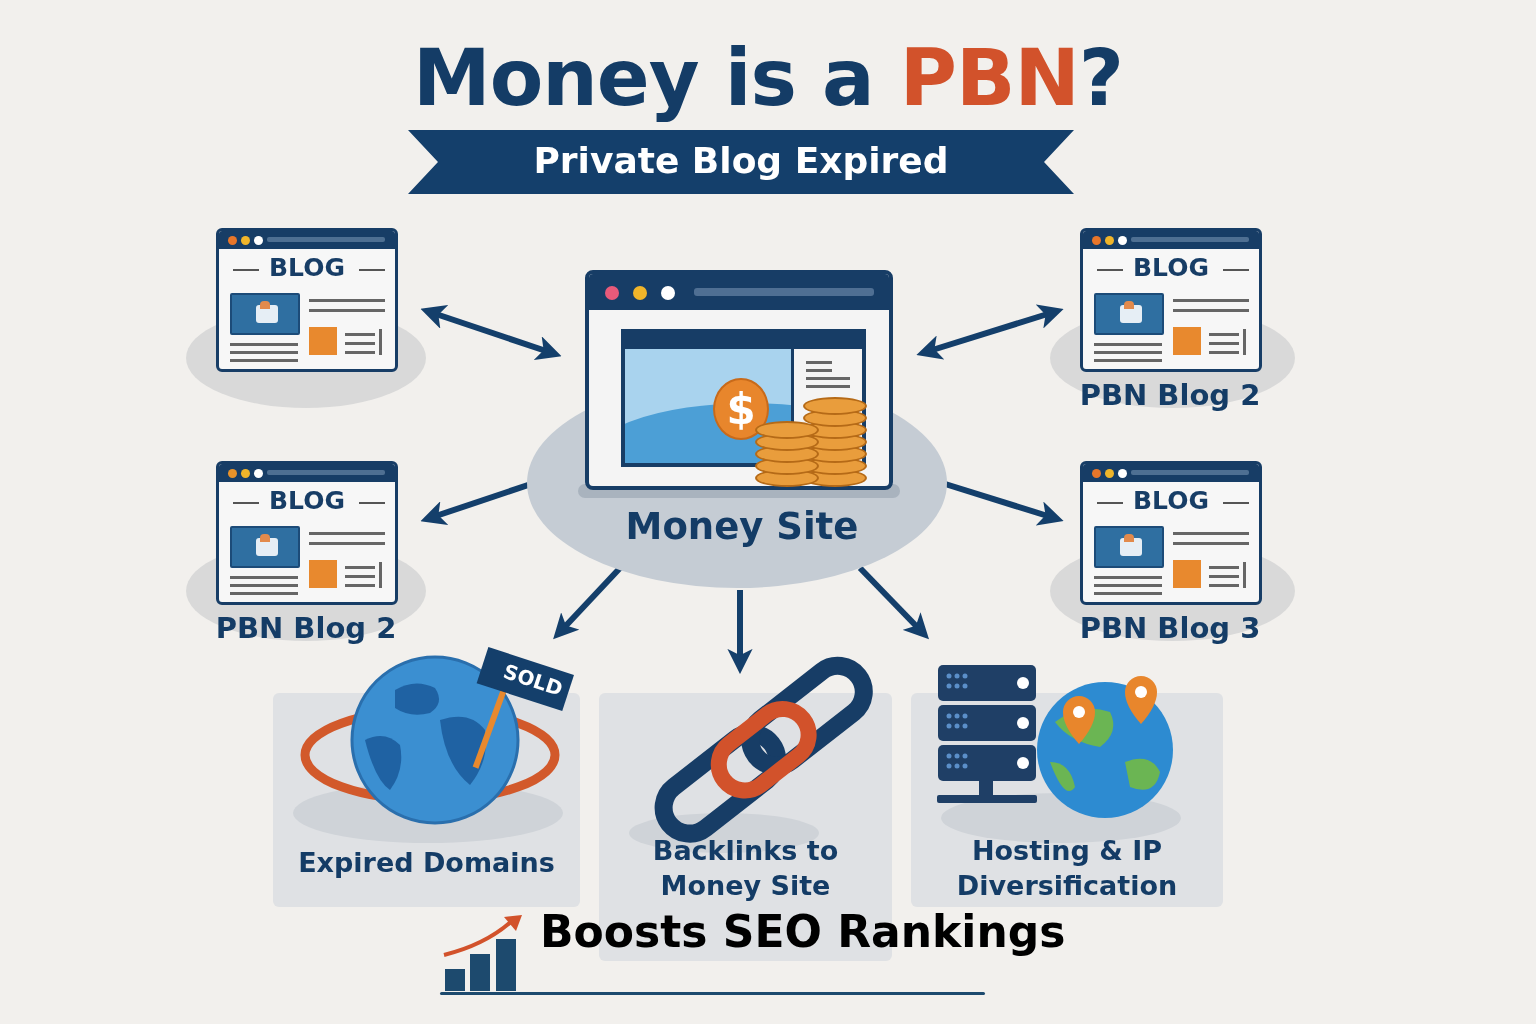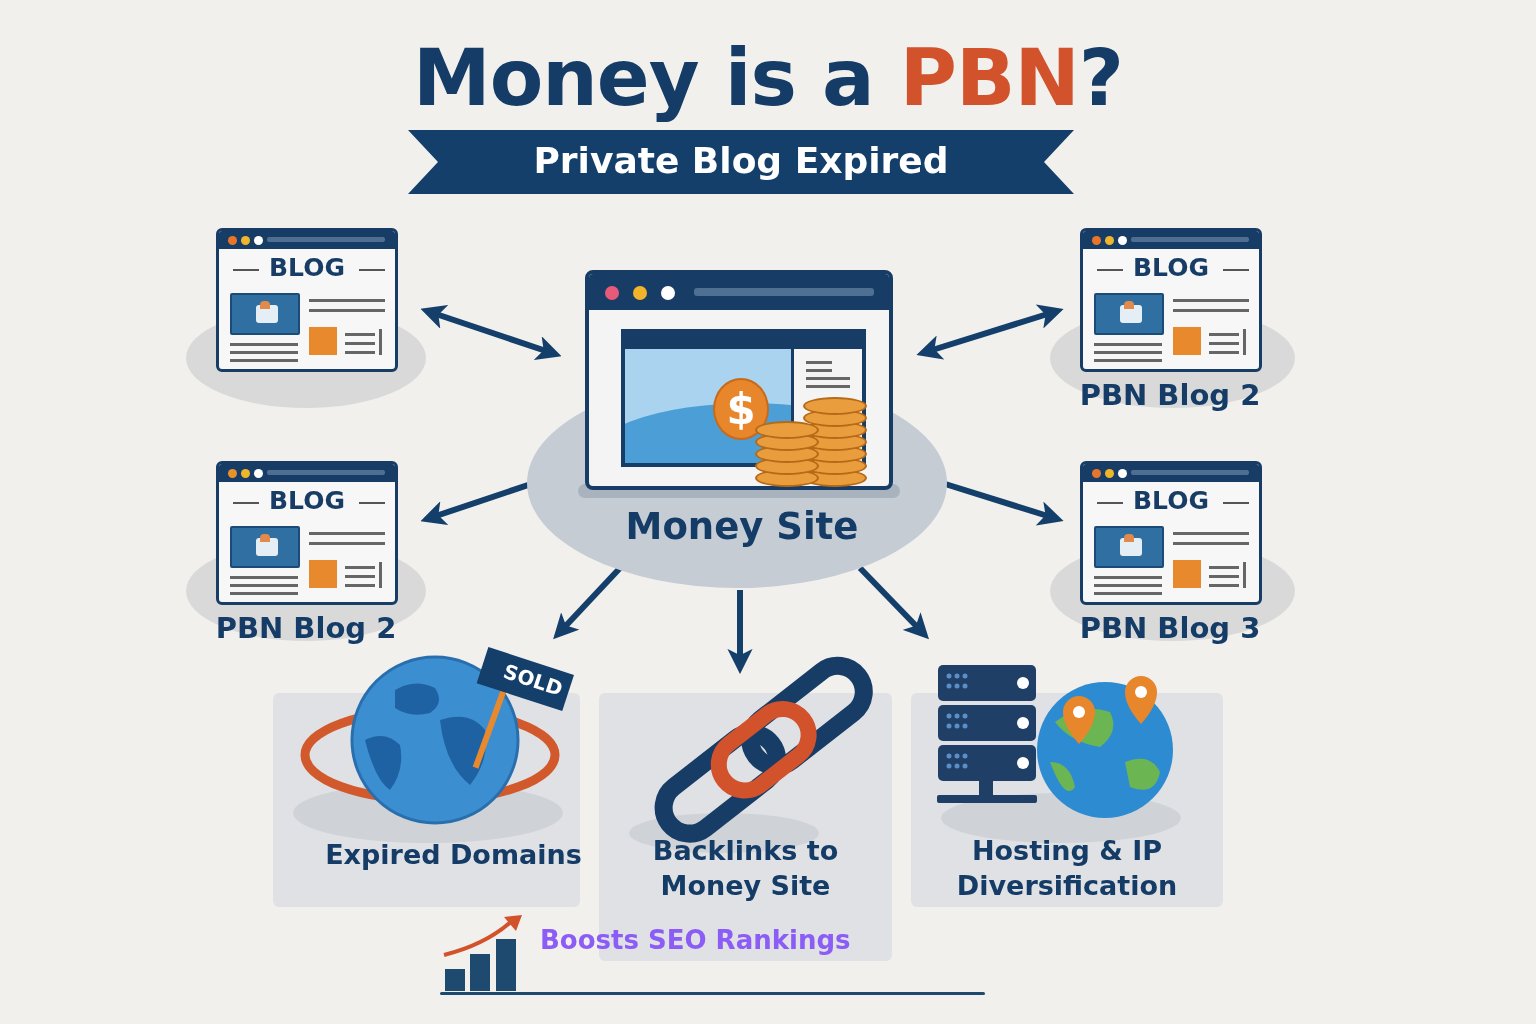--- a/index.html
+++ b/index.html
@@ -126,21 +126,21 @@
   .card-label {
     position: absolute; left: 0; width: 100%; text-align: center;
     font-size: 27px; font-weight: bold; color: #143c66; line-height: 35px;
   }
   .ground {
     position: absolute; border-radius: 50%; background: #cfd3d8;
   }
 
   
   .seo-text {
-    left: 540px; top: 925px; font-size: 26px; font-weight: bold; color: #8b5cf6;
+    left: 540px; top: 906px; font-size: 44px; font-weight: bold; color: #000000;
     white-space: nowrap;
   }
   .seo-bar { position: absolute; background: #1d4a6e; }
   .seo-underline {
     left: 440px; top: 992px; width: 545px; height: 3px; background: #1d4a6e;
     border-radius: 2px;
   }
   svg { position: absolute; overflow: visible; }
 </style>
 </head>
@@ -312,21 +312,21 @@
   <div class="coin" style="left:0px;top:74px"></div>
   <div class="coin" style="left:0px;top:62px"></div>
   <div class="coin" style="left:0px;top:50px"></div>
   <div class="coin" style="left:0px;top:38px"></div>
   <div class="coin" style="left:0px;top:26px"></div>
 </div>
 <div class="abs money-label">Money Site</div>
 
 <div class="abs card" style="left:273px;top:693px;width:307px;height:214px;">
   <div class="ground" style="left:20px;top:90px;width:270px;height:60px;"></div>
-  <div class="card-label" style="top:144px;margin-left:27px;">Expired Domains</div>
+  <div class="card-label" style="top:152px;">Expired Domains</div>
 </div>
 <svg style="left:300px;top:650px;" width="290" height="180">
   <ellipse cx="130" cy="105" rx="125" ry="45" fill="none" stroke="#d2592b" stroke-width="9"></ellipse>
   <circle cx="135" cy="90" r="83" fill="#3b8fd1"></circle>
   <circle cx="135" cy="90" r="83" fill="none" stroke="#2a6fad" stroke-width="3"></circle>
   <path d="M95,40 q20,-12 40,-2 q10,15 -5,25 q-20,5 -35,-5z" fill="#1f62a3"></path>
   <path d="M65,90 q20,-10 35,5 q5,25 -10,45 q-15,-10 -25,-50z" fill="#1f62a3"></path>
   <path d="M140,70 q30,-10 45,10 q5,30 -15,55 q-25,-20 -30,-65z" fill="#1f62a3"></path>
   <rect x="188" y="30" width="6" height="90" fill="#e8892e" transform="rotate(20 190 75)"></rect>
   <g transform="rotate(18 225 30)">

